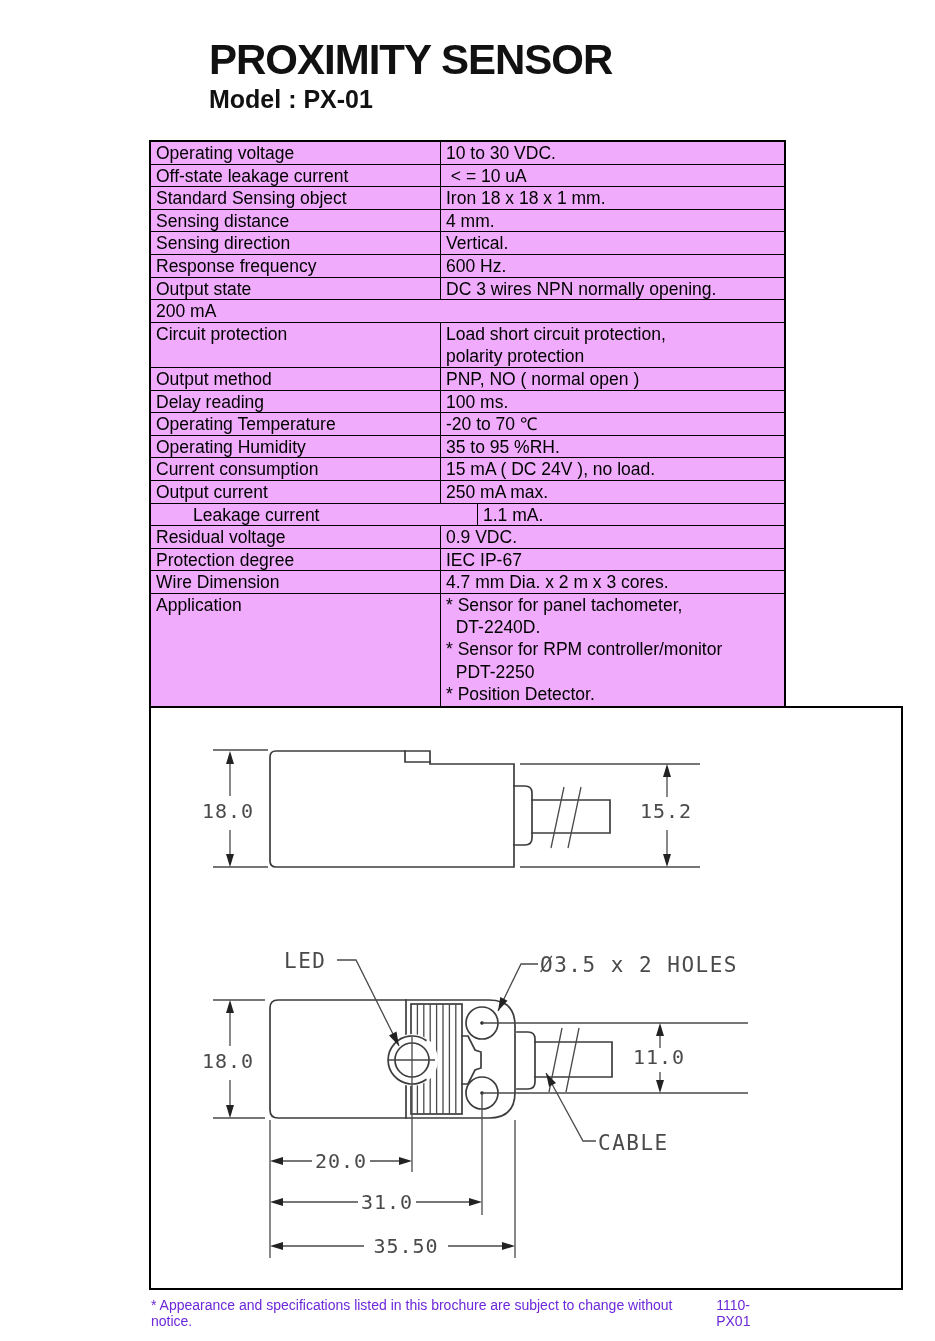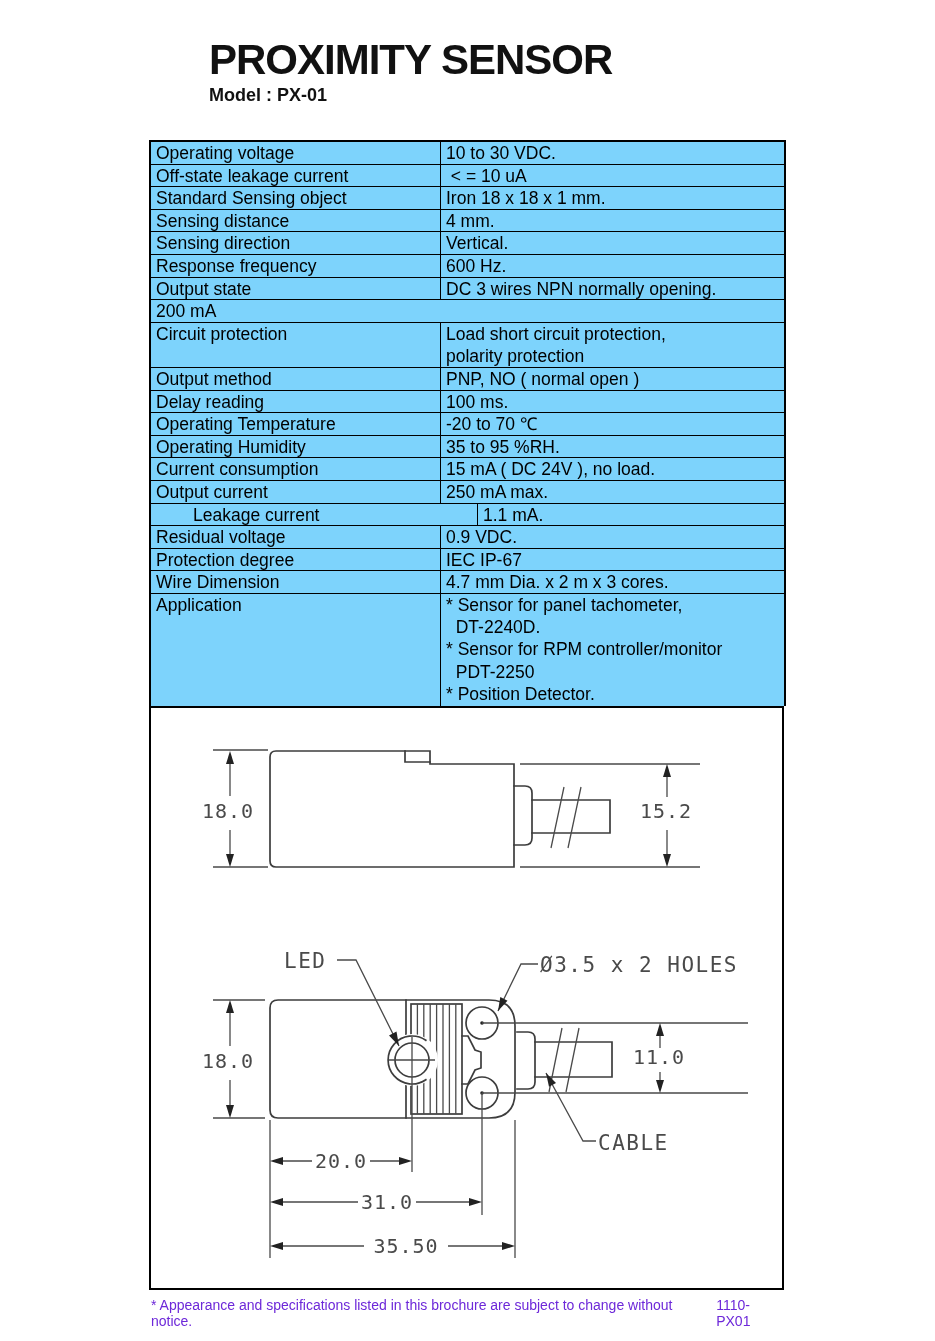--- a/index.html
+++ b/index.html
@@ -1,29 +1,29 @@
 <!DOCTYPE html>
 <html><head>
 <meta charset="utf-8">
 <style>
   html,body{margin:0;padding:0;background:#e8e8e8;}
   #page{position:relative;width:935px;height:1341px;background:#ffffff;overflow:hidden;
         font-family:"Liberation Sans",sans-serif;color:#000;}
   #doc-title{position:absolute;left:209px;top:36px;font-size:42px;font-weight:bold;
              letter-spacing:-1px;color:#111;white-space:nowrap;}
-  #doc-model{position:absolute;left:209px;top:85px;font-size:18px;font-weight:bold;color:#111;}
+  #doc-model{position:absolute;left:209px;top:85px;font-size:25px;font-weight:bold;color:#111;}
   #spec-table{position:absolute;left:149px;top:140px;width:637px;height:566px;
-              border:2px solid #000;border-bottom:none;box-sizing:border-box;background:#7dd3fc;}
+              border:2px solid #000;border-bottom:none;box-sizing:border-box;background:#f0abfc;}
   .row{display:flex;border-bottom:1.9px solid #000;box-sizing:border-box;overflow:hidden;}
   .row:last-child{border-bottom:none;}
   .cell{font-size:17.5px;line-height:22.3px;padding-left:5px;box-sizing:border-box;}
   .cell div{white-space:pre;}
   .label{width:290px;border-right:1.9px solid #000;}
   .value{flex:1;}
-  #drawing-panel{position:absolute;left:149px;top:706px;width:635px;height:584px;
+  #drawing-panel{position:absolute;left:149px;top:706px;width:754px;height:584px;
                  border:2px solid #000;box-sizing:border-box;background:#fff;}
   #drawing-panel svg{display:block;}
   .dline{stroke:#3d3d3d;stroke-width:1.7;fill:none;stroke-linecap:square;}
   .xline{stroke:#4a4a4a;stroke-width:1.3;fill:none;}
   .arr{fill:#222;stroke:none;}
   .dimtxt{font-family:"DejaVu Sans Mono",monospace;font-size:20px;fill:#4a4a4a;letter-spacing:1px;}
   .lbltxt{font-family:"DejaVu Sans Mono",monospace;font-size:21px;fill:#4a4a4a;letter-spacing:1.5px;}
   .wfill{fill:#ffffff;}
   #footer{position:absolute;left:151px;top:1297px;width:633px;display:flex;
           justify-content:space-between;font-size:14px;color:#6d28d9;}

